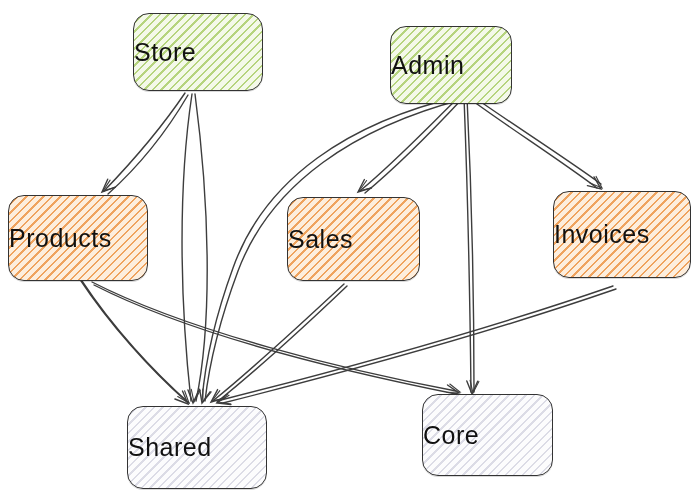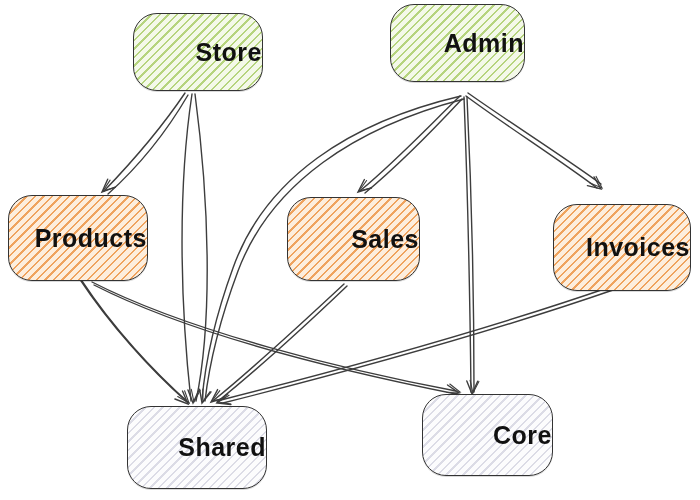--- a/index.html
+++ b/index.html
@@ -19,26 +19,25 @@
     position: absolute;
     left: 0;
     top: 0;
     width: 700px;
     height: 500px;
   }
   .node {
     position: absolute;
     box-sizing: border-box;
     border: 1.7px solid #333;
-    border-radius: 24px;
+    border-radius: 16px;
     display: flex;
     align-items: center;
-    justify-content: flex-end;
+    justify-content: flex-start;
     box-shadow: 0 1px 0 rgba(0,0,0,0.15);
-    font-weight: bold;
   }
   .node-label {
     font-size: 25px;
     color: #111111;
     letter-spacing: 0.5px;
     white-space: nowrap;
   }
 </style>
 </head>
 <body>
@@ -83,30 +82,30 @@
       <path d="M219.8,390.6 L212,401 L224.7,398.1" fill="none" stroke="#3d3d3d" stroke-width="1.1" stroke-linecap="round"></path>
       <path d="M613,286 C480,332 332,372 221,400" fill="none" stroke="#3d3d3d" stroke-width="1.4" stroke-linecap="round"></path>
       <path d="M616,289 C483,335 334,375 223,403" fill="none" stroke="#3d3d3d" stroke-width="1.4" stroke-linecap="round"></path>
       <path d="M227.7,394.0 L217,403 L230.9,404.5" fill="none" stroke="#3d3d3d" stroke-width="1.4" stroke-linecap="round"></path>
       <path d="M229.1,395.3 L218,402 L230.8,404.0" fill="none" stroke="#3d3d3d" stroke-width="1.1" stroke-linecap="round"></path>
     </svg>
 
   <div class="node" style="left: 133px; top: 13px; width: 130px; height: 78px; border-color: rgb(51, 51, 51); background: repeating-linear-gradient(135deg, rgb(182, 212, 126) 0px, rgb(182, 212, 126) 1.6px, rgb(244, 249, 233) 1.6px, rgb(244, 249, 233) 6px);">
     <span class="node-label">Store</span>
   </div>
-  <div class="node" style="left: 390px; top: 4px; width: 135px; height: 78px; border-color: rgb(51, 51, 51); background: repeating-linear-gradient(135deg, rgb(182, 212, 126) 0px, rgb(182, 212, 126) 1.6px, rgb(244, 249, 233) 1.6px, rgb(244, 249, 233) 6px);">
+  <div class="node" style="left: 390px; top: 26px; width: 122px; height: 78px; border-color: rgb(51, 51, 51); background: repeating-linear-gradient(135deg, rgb(182, 212, 126) 0px, rgb(182, 212, 126) 1.6px, rgb(244, 249, 233) 1.6px, rgb(244, 249, 233) 6px);">
     <span class="node-label">Admin</span>
   </div>
   <div class="node" style="left: 287px; top: 197px; width: 133px; height: 84px; border-color: rgb(51, 51, 51); background: repeating-linear-gradient(135deg, rgb(239, 163, 94) 0px, rgb(239, 163, 94) 1.6px, rgb(253, 238, 221) 1.6px, rgb(253, 238, 221) 6px);">
     <span class="node-label">Sales</span>
   </div>
   <div class="node" style="left: 8px; top: 195px; width: 140px; height: 86px; border-color: rgb(51, 51, 51); background: repeating-linear-gradient(135deg, rgb(239, 163, 94) 0px, rgb(239, 163, 94) 1.6px, rgb(253, 238, 221) 1.6px, rgb(253, 238, 221) 6px);">
     <span class="node-label">Products</span>
   </div>
-  <div class="node" style="left: 553px; top: 204px; width: 138px; height: 87px; border-color: rgb(51, 51, 51); background: repeating-linear-gradient(135deg, rgb(239, 163, 94) 0px, rgb(239, 163, 94) 1.6px, rgb(253, 238, 221) 1.6px, rgb(253, 238, 221) 6px);">
+  <div class="node" style="left: 553px; top: 191px; width: 138px; height: 87px; border-color: rgb(51, 51, 51); background: repeating-linear-gradient(135deg, rgb(239, 163, 94) 0px, rgb(239, 163, 94) 1.6px, rgb(253, 238, 221) 1.6px, rgb(253, 238, 221) 6px);">
     <span class="node-label">Invoices</span>
   </div>
   <div class="node" style="left: 422px; top: 394px; width: 131px; height: 82px; border-color: rgb(51, 51, 51); background: repeating-linear-gradient(135deg, rgb(220, 220, 230) 0px, rgb(220, 220, 230) 1.6px, rgb(252, 252, 253) 1.6px, rgb(252, 252, 253) 6px);">
     <span class="node-label">Core</span>
   </div>
   <div class="node" style="left: 127px; top: 406px; width: 140px; height: 83px; border-color: rgb(51, 51, 51); background: repeating-linear-gradient(135deg, rgb(220, 220, 230) 0px, rgb(220, 220, 230) 1.6px, rgb(252, 252, 253) 1.6px, rgb(252, 252, 253) 6px);">
     <span class="node-label">Shared</span>
   </div>
 </div>
 

